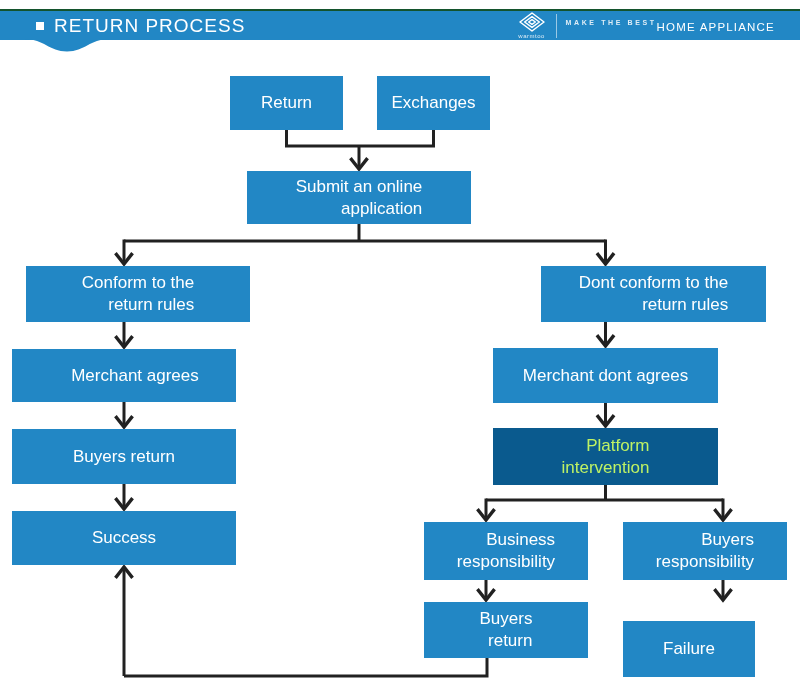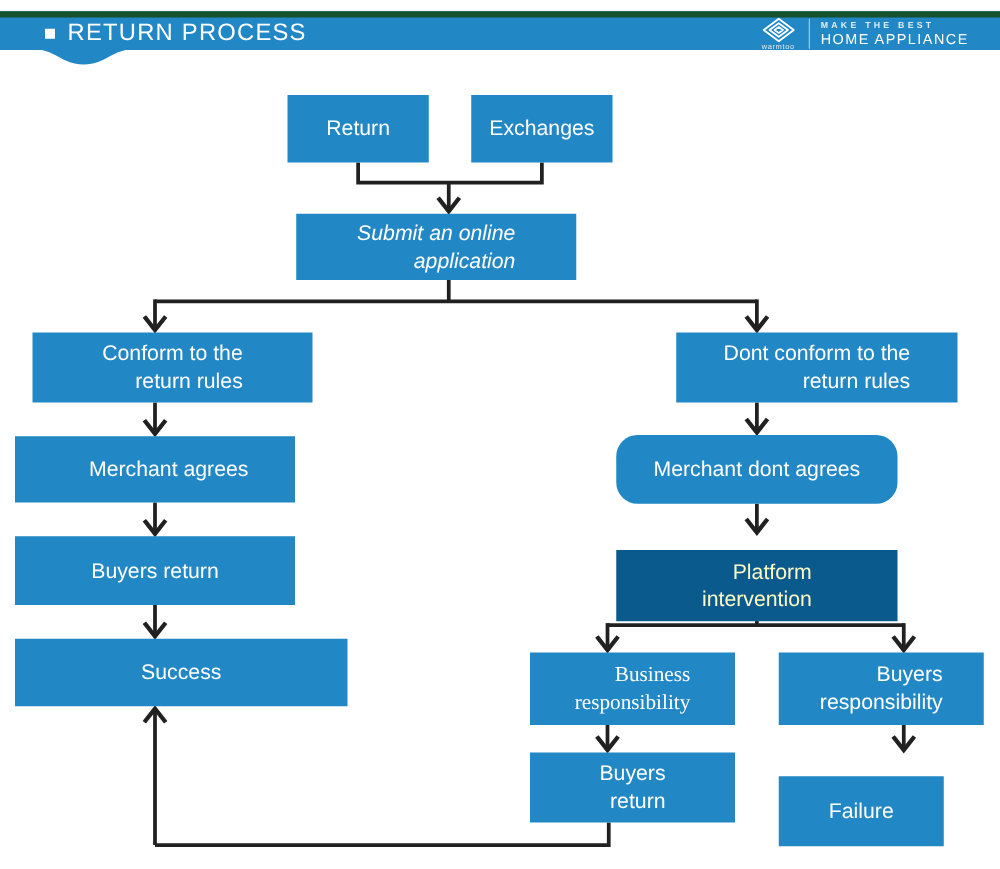--- a/index.html
+++ b/index.html
@@ -4,45 +4,45 @@
 <style>
   html,body{margin:0;padding:0;background:#fff;}
   .stage{
     position:relative;width:800px;height:695px;overflow:hidden;background:#ffffff;
     font-family:"Liberation Sans",sans-serif;
     --primary:#2287c5;--primary-dark:#0a5a8e;--ink:#212121;
   }
   
   .header{
     position:absolute;left:0;top:9px;width:800px;height:31px;
-    background:var(--primary);border-top:5px solid #14532d;box-sizing:border-box;
+    background:var(--primary);border-top:2px solid #14532d;box-sizing:border-box;
     display:flex;align-items:center;
   }
   .bullet{width:8px;height:8px;background:#fff;margin-left:36px;margin-right:10px;flex:0 0 auto;}
   .title{
     margin:0;font-size:19px;font-weight:normal;color:#ffffff;letter-spacing:1px;
     font-family:"Liberation Sans",sans-serif;white-space:nowrap;
   }
   .brand{position:absolute;right:25px;top:0;height:100%;display:flex;align-items:center;}
   .logo-wrap{display:flex;flex-direction:column;align-items:center;margin-right:9px;}
   .brand-name{font-size:6px;color:rgba(255,255,255,.85);letter-spacing:.5px;margin-top:1px;}
   .brand-divider{width:1px;height:24px;background:rgba(255,255,255,.55);margin-right:9px;}
-  .slogan{display:flex;flex-direction:column;justify-content:center;}
+  .slogan{display:flex;flex-direction:row;justify-content:center;}
   .slogan-top{font-size:7px;font-weight:bold;letter-spacing:2.6px;color:rgba(255,255,255,.85);white-space:nowrap;}
   .slogan-bottom{font-size:11.5px;letter-spacing:1.2px;color:#ffffff;white-space:nowrap;margin-top:2px;}
   .wave{position:absolute;left:25px;top:39px;display:block;}
   
   .connectors{position:absolute;left:0;top:0;}
   .node{
     position:absolute;box-sizing:border-box;
     display:flex;align-items:center;justify-content:center;text-align:right;
     background:var(--primary);color:#ffffff;
     font-size:17px;line-height:1.28;white-space:pre-line;
   }
-  .node.dark{background:var(--primary-dark);color:#fef9c3;margin-top:12px;}
+  .node.dark{background:var(--primary-dark);color:#bef264;}
 </style>
 </head>
 <body>
 
 <div class="stage" style="--primary: #2287c5; --primary-dark: #0a5a8e; --ink: #212121;">
 
   <div class="header">
     <span class="bullet"></span>
     <h1 class="title">RETURN PROCESS</h1>
 
@@ -98,33 +98,33 @@
       <polyline points="723,580 723,597.5" fill="none" stroke="#212121" stroke-width="3"></polyline>
       <polyline points="715.5,590.5 723,600 730.5,590.5" fill="none" stroke="#212121" stroke-width="3.4" stroke-linecap="square"></polyline>
       <polyline points="487,658 487,676 124,676" fill="none" stroke="#212121" stroke-width="3"></polyline>
       <polyline points="124,676 124,569.5" fill="none" stroke="#212121" stroke-width="3"></polyline>
       <polyline points="116.5,576.5 124,567 131.5,576.5" fill="none" stroke="#212121" stroke-width="3.4" stroke-linecap="square"></polyline>
     </svg>
 
   <div id="nodes">
       <div class="node" style="left: 230px; top: 76px; width: 113px; height: 54px;">Return</div>
       <div class="node" style="left: 377px; top: 76px; width: 113px; height: 54px;">Exchanges</div>
-      <div class="node" style="left: 237px; top: 171px; width: 224px; height: 53px; font-style: italic;">Submit an online
+      <div class="node" style="left: 247px; top: 171px; width: 224px; height: 53px;">Submit an online
 application</div>
       <div class="node" style="left: 26px; top: 266px; width: 224px; height: 56px;">Conform to the
 return rules</div>
       <div class="node" style="left: 12px; top: 349px; width: 224px; height: 53px; padding-left: 22px;">Merchant agrees</div>
       <div class="node" style="left: 12px; top: 429px; width: 224px; height: 55px;">Buyers return</div>
-      <div class="node" style="left: 12px; top: 511px; width: 266px; height: 54px;">Success</div>
+      <div class="node" style="left: 12px; top: 511px; width: 224px; height: 54px;">Success</div>
       <div class="node" style="left: 493px; top: 266px; width: 225px; height: 56px; margin-left: 48px;">Dont conform to the
 return rules</div>
-      <div class="node" style="left: 493px; top: 348px; width: 225px; height: 55px; border-radius: 17px;">Merchant dont agrees</div>
+      <div class="node" style="left: 493px; top: 348px; width: 225px; height: 55px;">Merchant dont agrees</div>
       <div class="node dark" style="left: 493px; top: 428px; width: 225px; height: 57px;">Platform
 intervention</div>
-      <div class="node" style="left: 424px; top: 522px; width: 164px; height: 58px; font-family: Liberation Serif, serif;">Business
+      <div class="node" style="left: 424px; top: 522px; width: 164px; height: 58px;">Business
 responsibility</div>
       <div class="node" style="left: 623px; top: 522px; width: 164px; height: 58px;">Buyers
 responsibility</div>
       <div class="node" style="left: 424px; top: 602px; width: 164px; height: 56px;">Buyers
 return</div>
       <div class="node" style="left: 623px; top: 621px; width: 132px; height: 56px;">Failure</div>
     </div>
 
 </div>
 

